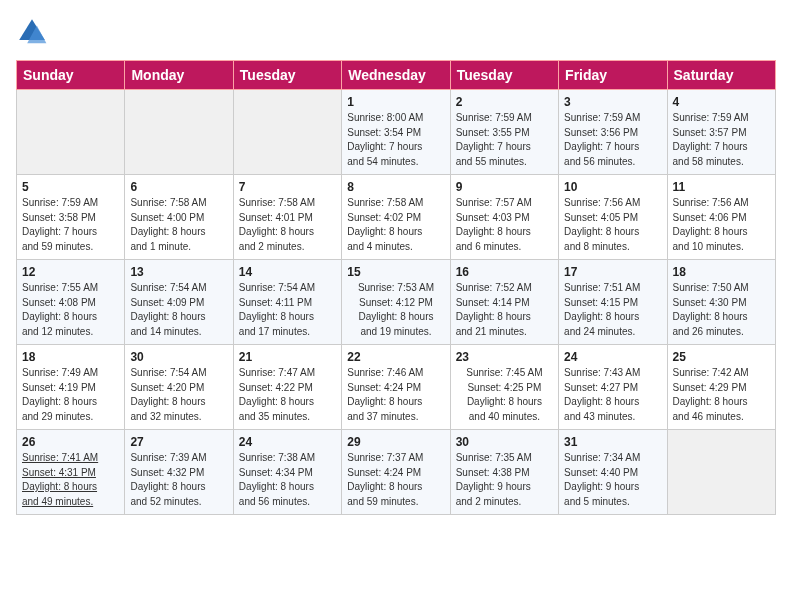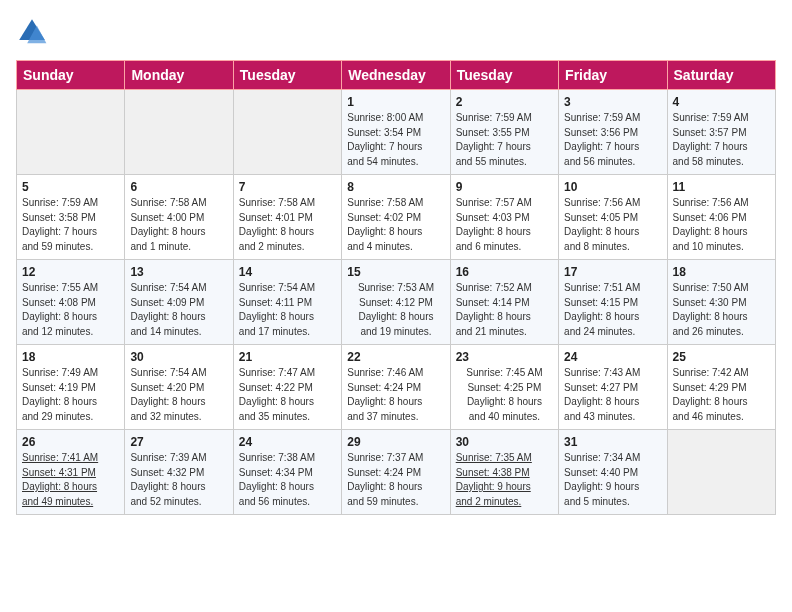--- a/index.html
+++ b/index.html
@@ -330,21 +330,21 @@
         </td>
         <td>
           <span class="day-number">29</span>
           <div class="day-info" style="white-space: pre-line;">Sunrise: 7:37 AM
 Sunset: 4:24 PM
 Daylight: 8 hours
 and 59 minutes.</div>
         </td>
         <td>
           <span class="day-number">30</span>
-          <div class="day-info" style="white-space: pre-line; text-decoration: underline;">Sunrise: 7:35 AM
+          <div class="day-info" style="white-space: pre-line;">Sunrise: 7:35 AM
 Sunset: 4:38 PM
 Daylight: 9 hours
 and 2 minutes.</div>
         </td>
         <td>
           <span class="day-number">31</span>
           <div class="day-info" style="white-space: pre-line;">Sunrise: 7:34 AM
 Sunset: 4:40 PM
 Daylight: 9 hours
 and 5 minutes.</div>

